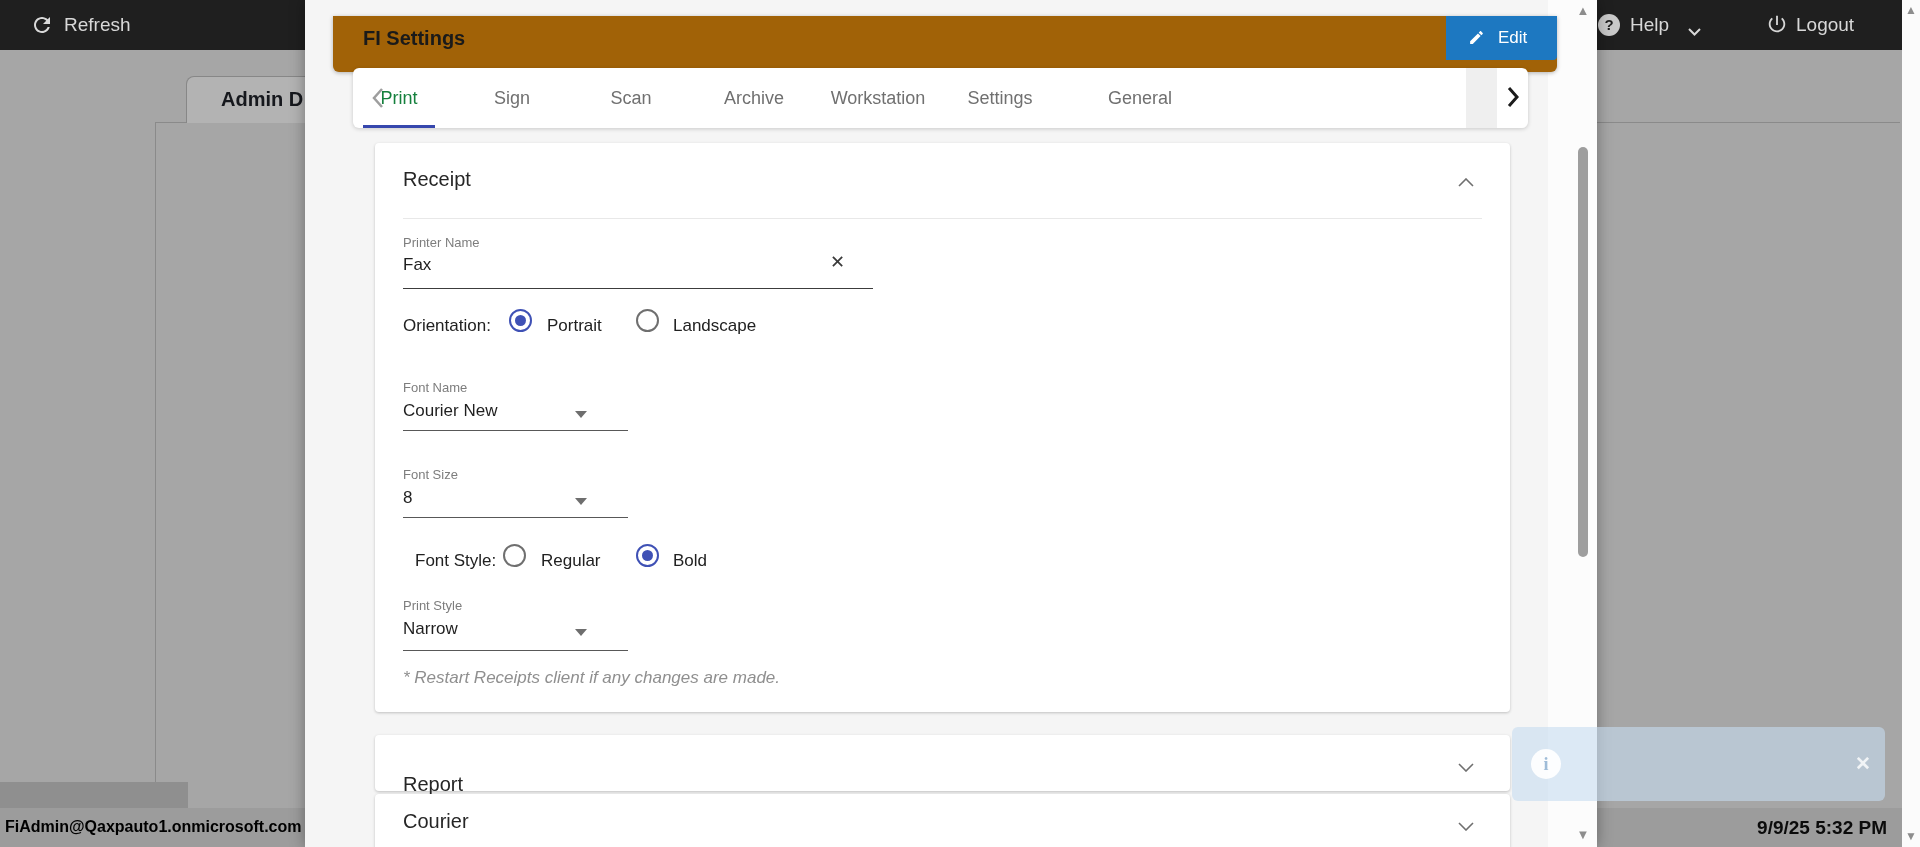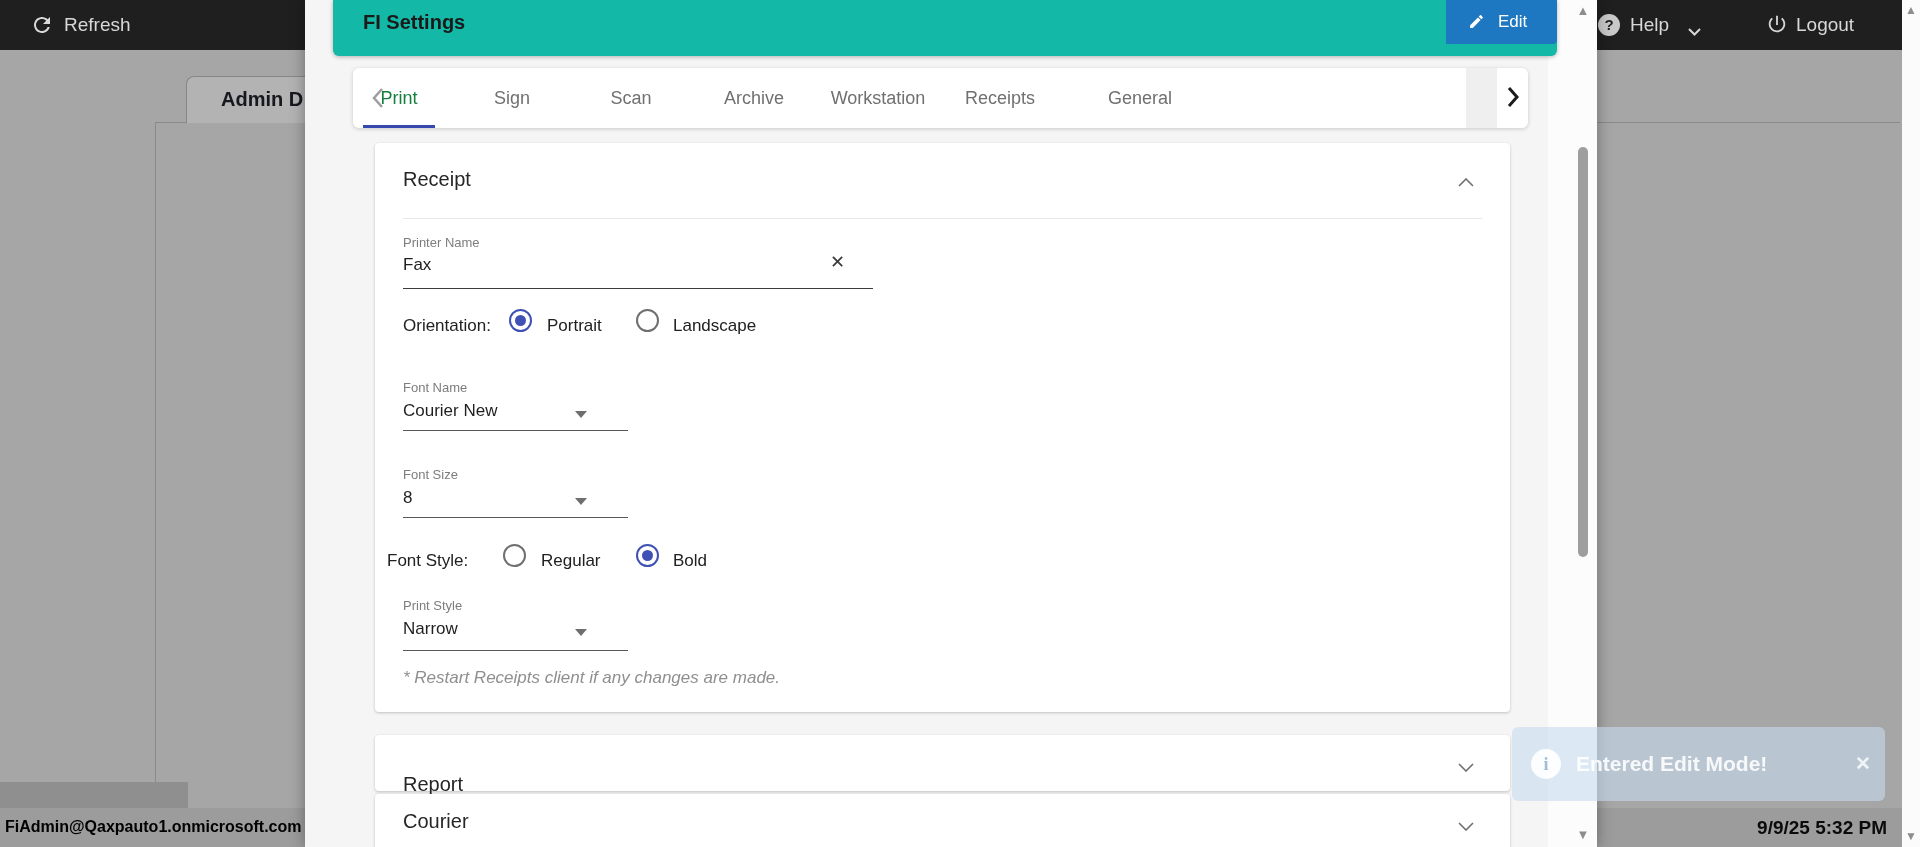--- a/index.html
+++ b/index.html
@@ -30,21 +30,21 @@
   .page-scroll { position:absolute; right:0; top:0; width:18px; height:847px; background:#fbfbfb; z-index:8; }
   .scroll-arrow { position:absolute; left:0; width:18px; text-align:center; color:#8d8d8d; font-size:12px; }
 
   
   .modal { position:absolute; left:305px; top:0; width:1292px; height:847px; background:#f5f5f5;
            box-shadow:0 0 14px rgba(0,0,0,0.35); z-index:5; }
   .modal-scroll-track { position:absolute; left:1243px; top:0; width:49px; height:847px; background:#fcfcfc; }
   .modal-thumb { position:absolute; left:1273px; top:147px; width:10px; height:410px; background:#9e9e9e; border-radius:5px; }
   .m-arrow { position:absolute; left:1266px; width:24px; text-align:center; color:#8d8d8d; font-size:13px; }
 
-  .title-card { position:absolute; left:28px; top:0; width:1224px; height:56px; background:#14b8a6;
+  .title-card { position:absolute; left:28px; top:16px; width:1224px; height:56px; background:#a16207;
                 border-radius:0 0 6px 6px; box-shadow:0 1px 4px rgba(0,0,0,0.28); }
   .title-text { position:absolute; left:30px; top:0; line-height:45px; font-size:20px; font-weight:bold; color:#1a1a1a; }
   .edit-btn { position:absolute; right:0; top:0; width:111px; height:44px; background:#1d78c1; border-radius:0 0 4px 0;
               color:#ffffff; }
   .edit-btn svg { position:absolute; left:22px; top:13px; }
   .edit-label { position:absolute; left:52px; top:0; line-height:44px; font-size:17px; color:#ffffff; }
 
   .tab-card { position:absolute; left:48px; top:68px; width:1175px; height:60px; background:#ffffff; border-radius:6px;
               box-shadow:0 1px 4px rgba(0,0,0,0.18); overflow:hidden; }
   .tab-item { position:absolute; top:0; height:60px; line-height:60px; font-size:18px; color:#707070; transform:translateX(-50%); white-space:nowrap; }
@@ -144,21 +144,21 @@
       <span class="tab-chev-left">
         <svg width="14" height="22" viewBox="0 0 14 22">
             <polyline points="11,2 3,11 11,20" fill="none" stroke="#9e9e9e" stroke-width="2.5"></polyline>
           </svg>
       </span>
       <span class="tab-item active" style="left:46px;">Print</span>
       <span class="tab-item" style="left:159px;">Sign</span>
       <span class="tab-item" style="left:278px;">Scan</span>
       <span class="tab-item" style="left:401px;">Archive</span>
       <span class="tab-item" style="left:525px;">Workstation</span>
-      <span class="tab-item" style="left:647px;">Receipts</span>
+      <span class="tab-item" style="left:647px;">Settings</span>
       <span class="tab-item" style="left:787px;">General</span>
       <div class="tab-underline"></div>
       <div class="tab-gray-block"></div>
       <span class="tab-chev-right">
         <svg width="14" height="22" viewBox="0 0 14 22">
             <polyline points="3,2 11,11 3,20" fill="none" stroke="#1c1c1c" stroke-width="3"></polyline>
           </svg>
       </span>
     </div>
 
@@ -185,21 +185,21 @@
       <span class="f-label" style="left:28px; top:237px;">Font Name</span>
       <span class="f-value" style="left:28px; top:258px;">Courier New</span>
       <span class="caret" style="left:200px; top:268px;"></span>
       <div class="f-uline" style="left:28px; top:287px; width:225px;"></div>
 
       <span class="f-label" style="left:28px; top:324px;">Font Size</span>
       <span class="f-value" style="left:28px; top:345px;">8</span>
       <span class="caret" style="left:200px; top:355px;"></span>
       <div class="f-uline" style="left:28px; top:374px; width:225px;"></div>
 
-      <span class="row-label" style="left:12px; top:408px;">Font Style:</span>
+      <span class="row-label" style="left:40px; top:408px;">Font Style:</span>
       <span class="radio" style="left:128px; top:401px;"></span>
       <span class="r-label" style="left:166px; top:408px;">Regular</span>
       <span class="radio sel" style="left:261px; top:401px;"></span>
       <span class="r-label" style="left:298px; top:408px;">Bold</span>
 
       <span class="f-label" style="left:28px; top:455px;">Print Style</span>
       <span class="f-value" style="left:28px; top:476px;">Narrow</span>
       <span class="caret" style="left:200px; top:486px;"></span>
       <div class="f-uline" style="left:28px; top:507px; width:225px;"></div>
 
@@ -220,21 +220,20 @@
       <span class="sec-chev" style="top:23px;">
         <svg width="16" height="9" viewBox="0 0 16 9">
             <polyline points="1,1 8,8 15,1" fill="none" stroke="#6f6f6f" stroke-width="1.6"></polyline>
           </svg>
       </span>
     </div>
   </div>
 
   <div class="toast">
     <span class="toast-icon">i</span>
-    <span class="toast-msg">Entered Edit Mode!</span>
     <span class="toast-close">✕</span>
   </div>
 
   <div class="page-scroll">
     <span class="scroll-arrow" style="top:3px;">▲</span>
     <span class="scroll-arrow" style="top:829px;">▼</span>
   </div>
 
 </div>
 

